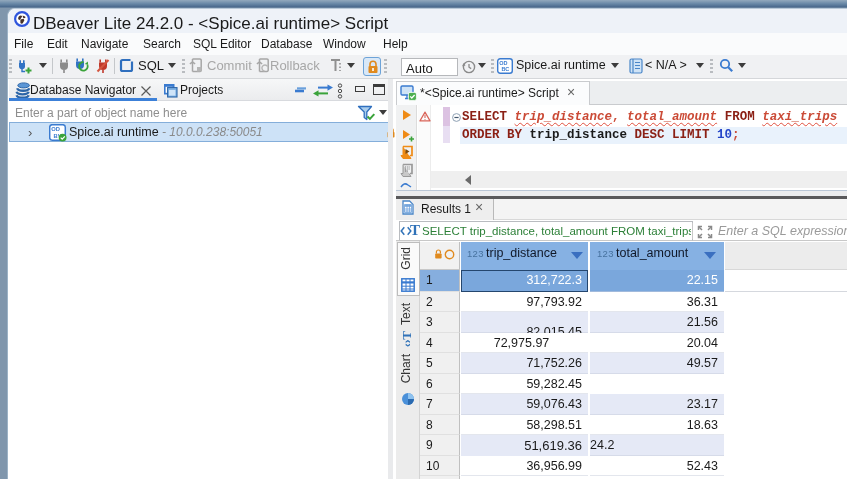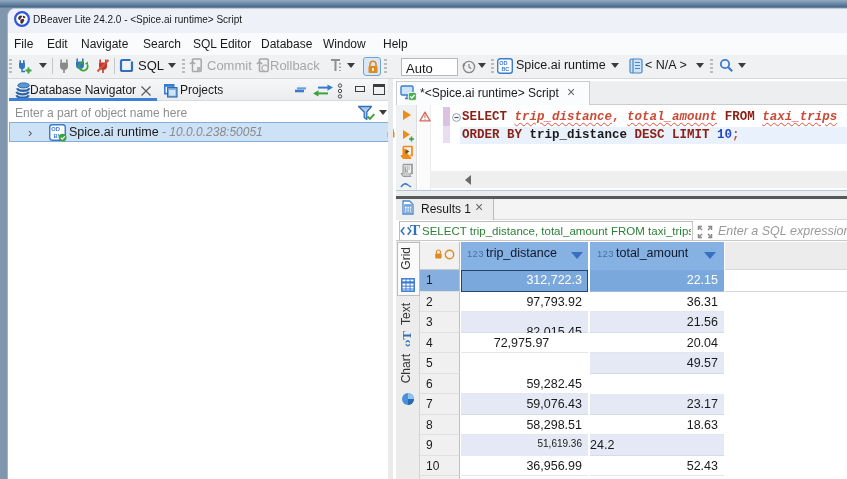--- a/index.html
+++ b/index.html
@@ -8,21 +8,21 @@
   .abs { position:absolute; }
   
   #desktop-top { left:0; top:0; width:847px; height:18px;
     background:linear-gradient(#93a9bd,#6b8aa8 3.5px,#49688c 7px,#8096ac 8px,#8096ac); }
   #desktop-left { left:0; top:8px; width:7px; height:471px; background:#8096ac; }
   
   #win { left:7px; top:8px; width:840px; height:471px; background:#fff;
     border-top-left-radius:8px; border-left:1px solid #9db3c6; border-top:1px solid #b9c9d8; }
   
   #titlebar { left:0; top:0; width:840px; height:24px; background:#eef2f8; border-top-left-radius:8px; }
-  #title-text { left:25px; top:5px; font-size:10px; color:#1a1a1a; }
+  #title-text { left:25px; top:5px; font-size:17px; color:#1a1a1a; }
   
   #menubar { left:0; top:24px; width:840px; height:22px; background:#fafbfc; }
   .menu-item { position:absolute; top:4px; font-size:12px; color:#1a1a1a; }
   
   #toolbar { left:0; top:46px; width:840px; height:24px; background:#f0f1f3; border-bottom:1px solid #d5d7da; }
   .grip { position:absolute; top:4px; width:3px; height:14px;
     background:repeating-linear-gradient(#b9bcc0 0 2px, transparent 2px 4px); }
   .tsep { position:absolute; top:3px; width:1px; height:16px; background:#c4c7ca; }
   .ddarrow { position:absolute; width:0; height:0; border-left:4px solid transparent;
     border-right:4px solid transparent; border-top:5px solid #3c3c3c; }
@@ -334,31 +334,32 @@
       <div class="abs" style="left:24px;top:212.5px;width:40px;height:20.5px;background:#f0f0f0;border-right:1px solid #c0c0c0;border-bottom:1px solid #e0e0e0;font-size:12px;color:#1a1a1a;padding:3px 0 0 6px">2</div>
       <div class="abs" style="left:65px;top:212.5px;width:127px;height:20.5px;background:#ffffff;border-bottom:1px solid rgba(200,205,220,0.5);font-size:12.5px;color:#1a1a1a;text-align:right;padding:3px 6px 0 0">97,793.92</div>
       <div class="abs" style="left:194px;top:212.5px;width:134px;height:20.5px;background:#ffffff;border-bottom:1px solid rgba(200,205,220,0.5);font-size:12.5px;color:#1a1a1a;text-align:right;padding:3px 6px 0 0">36.31</div>
       <div class="abs" style="left:24px;top:233.0px;width:40px;height:20.5px;background:#f0f0f0;border-right:1px solid #c0c0c0;border-bottom:1px solid #e0e0e0;font-size:12px;color:#1a1a1a;padding:3px 0 0 6px">3</div>
       <div class="abs" style="left:65px;top:233.0px;width:127px;height:20.5px;background:#e5e9f6;border-bottom:1px solid rgba(200,205,220,0.5);font-size:12.5px;color:#1a1a1a;text-align:right;padding:13px 6px 0 0">82,015.45</div>
       <div class="abs" style="left:194px;top:233.0px;width:134px;height:20.5px;background:#e5e9f6;border-bottom:1px solid rgba(200,205,220,0.5);font-size:12.5px;color:#1a1a1a;text-align:right;padding:3px 6px 0 0">21.56</div>
       <div class="abs" style="left:24px;top:253.5px;width:40px;height:20.5px;background:#f0f0f0;border-right:1px solid #c0c0c0;border-bottom:1px solid #e0e0e0;font-size:12px;color:#1a1a1a;padding:3px 0 0 6px">4</div>
       <div class="abs" style="left:65px;top:253.5px;width:127px;height:20.5px;background:#ffffff;border-bottom:1px solid rgba(200,205,220,0.5);font-size:12.5px;color:#1a1a1a;text-align:center;padding:3px 6px 0 0">72,975.97</div>
       <div class="abs" style="left:194px;top:253.5px;width:134px;height:20.5px;background:#ffffff;border-bottom:1px solid rgba(200,205,220,0.5);font-size:12.5px;color:#1a1a1a;text-align:right;padding:3px 6px 0 0">20.04</div>
       <div class="abs" style="left:24px;top:274.0px;width:40px;height:20.5px;background:#f0f0f0;border-right:1px solid #c0c0c0;border-bottom:1px solid #e0e0e0;font-size:12px;color:#1a1a1a;padding:3px 0 0 6px">5</div>
+      <div class="abs" style="left:65px;top:274.0px;width:127px;height:20.5px;background:#e5e9f6;border-bottom:1px solid rgba(200,205,220,0.5);font-size:12.5px;color:#1a1a1a;text-align:right;padding:3px 6px 0 0">71,752.26</div>
       <div class="abs" style="left:194px;top:274.0px;width:134px;height:20.5px;background:#e5e9f6;border-bottom:1px solid rgba(200,205,220,0.5);font-size:12.5px;color:#1a1a1a;text-align:right;padding:3px 6px 0 0">49.57</div>
       <div class="abs" style="left:24px;top:294.5px;width:40px;height:20.5px;background:#f0f0f0;border-right:1px solid #c0c0c0;border-bottom:1px solid #e0e0e0;font-size:12px;color:#1a1a1a;padding:3px 0 0 6px">6</div>
       <div class="abs" style="left:65px;top:294.5px;width:127px;height:20.5px;background:#ffffff;border-bottom:1px solid rgba(200,205,220,0.5);font-size:12.5px;color:#1a1a1a;text-align:right;padding:3px 6px 0 0">59,282.45</div>
       <div class="abs" style="left:24px;top:315.0px;width:40px;height:20.5px;background:#f0f0f0;border-right:1px solid #c0c0c0;border-bottom:1px solid #e0e0e0;font-size:12px;color:#1a1a1a;padding:3px 0 0 6px">7</div>
       <div class="abs" style="left:65px;top:315.0px;width:127px;height:20.5px;background:#e5e9f6;border-bottom:1px solid rgba(200,205,220,0.5);font-size:12.5px;color:#1a1a1a;text-align:right;padding:3px 6px 0 0">59,076.43</div>
       <div class="abs" style="left:194px;top:315.0px;width:134px;height:20.5px;background:#e5e9f6;border-bottom:1px solid rgba(200,205,220,0.5);font-size:12.5px;color:#1a1a1a;text-align:right;padding:3px 6px 0 0">23.17</div>
       <div class="abs" style="left:24px;top:335.5px;width:40px;height:20.5px;background:#f0f0f0;border-right:1px solid #c0c0c0;border-bottom:1px solid #e0e0e0;font-size:12px;color:#1a1a1a;padding:3px 0 0 6px">8</div>
       <div class="abs" style="left:65px;top:335.5px;width:127px;height:20.5px;background:#ffffff;border-bottom:1px solid rgba(200,205,220,0.5);font-size:12.5px;color:#1a1a1a;text-align:right;padding:3px 6px 0 0">58,298.51</div>
       <div class="abs" style="left:194px;top:335.5px;width:134px;height:20.5px;background:#ffffff;border-bottom:1px solid rgba(200,205,220,0.5);font-size:12.5px;color:#1a1a1a;text-align:right;padding:3px 6px 0 0">18.63</div>
       <div class="abs" style="left:24px;top:356.0px;width:40px;height:20.5px;background:#f0f0f0;border-right:1px solid #c0c0c0;border-bottom:1px solid #e0e0e0;font-size:12px;color:#1a1a1a;padding:3px 0 0 6px">9</div>
-      <div class="abs" style="left:65px;top:356.0px;width:127px;height:35px;background:#e5e9f6;border-bottom:1px solid rgba(200,205,220,0.5);font-size:10px;color:#1a1a1a;text-align:right;padding:3px 6px 0 0">51,619.36</div>
+      <div class="abs" style="left:65px;top:356.0px;width:127px;height:35px;background:#e5e9f6;border-bottom:1px solid rgba(200,205,220,0.5);font-size:13px;color:#1a1a1a;text-align:right;padding:3px 6px 0 0">51,619.36</div>
       <div class="abs" style="left:194px;top:356.0px;width:134px;height:20.5px;background:#e5e9f6;border-bottom:1px solid rgba(200,205,220,0.5);font-size:12.5px;color:#1a1a1a;padding:3px 6px 0 0">24.2</div>
       <div class="abs" style="left:24px;top:376.5px;width:40px;height:20.5px;background:#f0f0f0;border-right:1px solid #c0c0c0;border-bottom:1px solid #e0e0e0;font-size:12px;color:#1a1a1a;padding:3px 0 0 6px">10</div>
       <div class="abs" style="left:65px;top:376.5px;width:127px;height:20.5px;background:#ffffff;border-bottom:1px solid rgba(200,205,220,0.5);font-size:12.5px;color:#1a1a1a;text-align:right;padding:3px 6px 0 0">36,956.99</div>
       <div class="abs" style="left:194px;top:376.5px;width:134px;height:20.5px;background:#ffffff;border-bottom:1px solid rgba(200,205,220,0.5);font-size:12.5px;color:#1a1a1a;text-align:right;padding:3px 6px 0 0">52.43</div>
       <div class="abs" style="left:65px;top:190.5px;width:127px;height:22px;border:1.5px solid #24466e"></div>
       <div class="abs" style="left:24px;top:397.0px;width:40px;height:4.0px;background:#f0f0f0;border-right:1px solid #c0c0c0"></div>
   </div>
 </div>
 
 </body></html>

